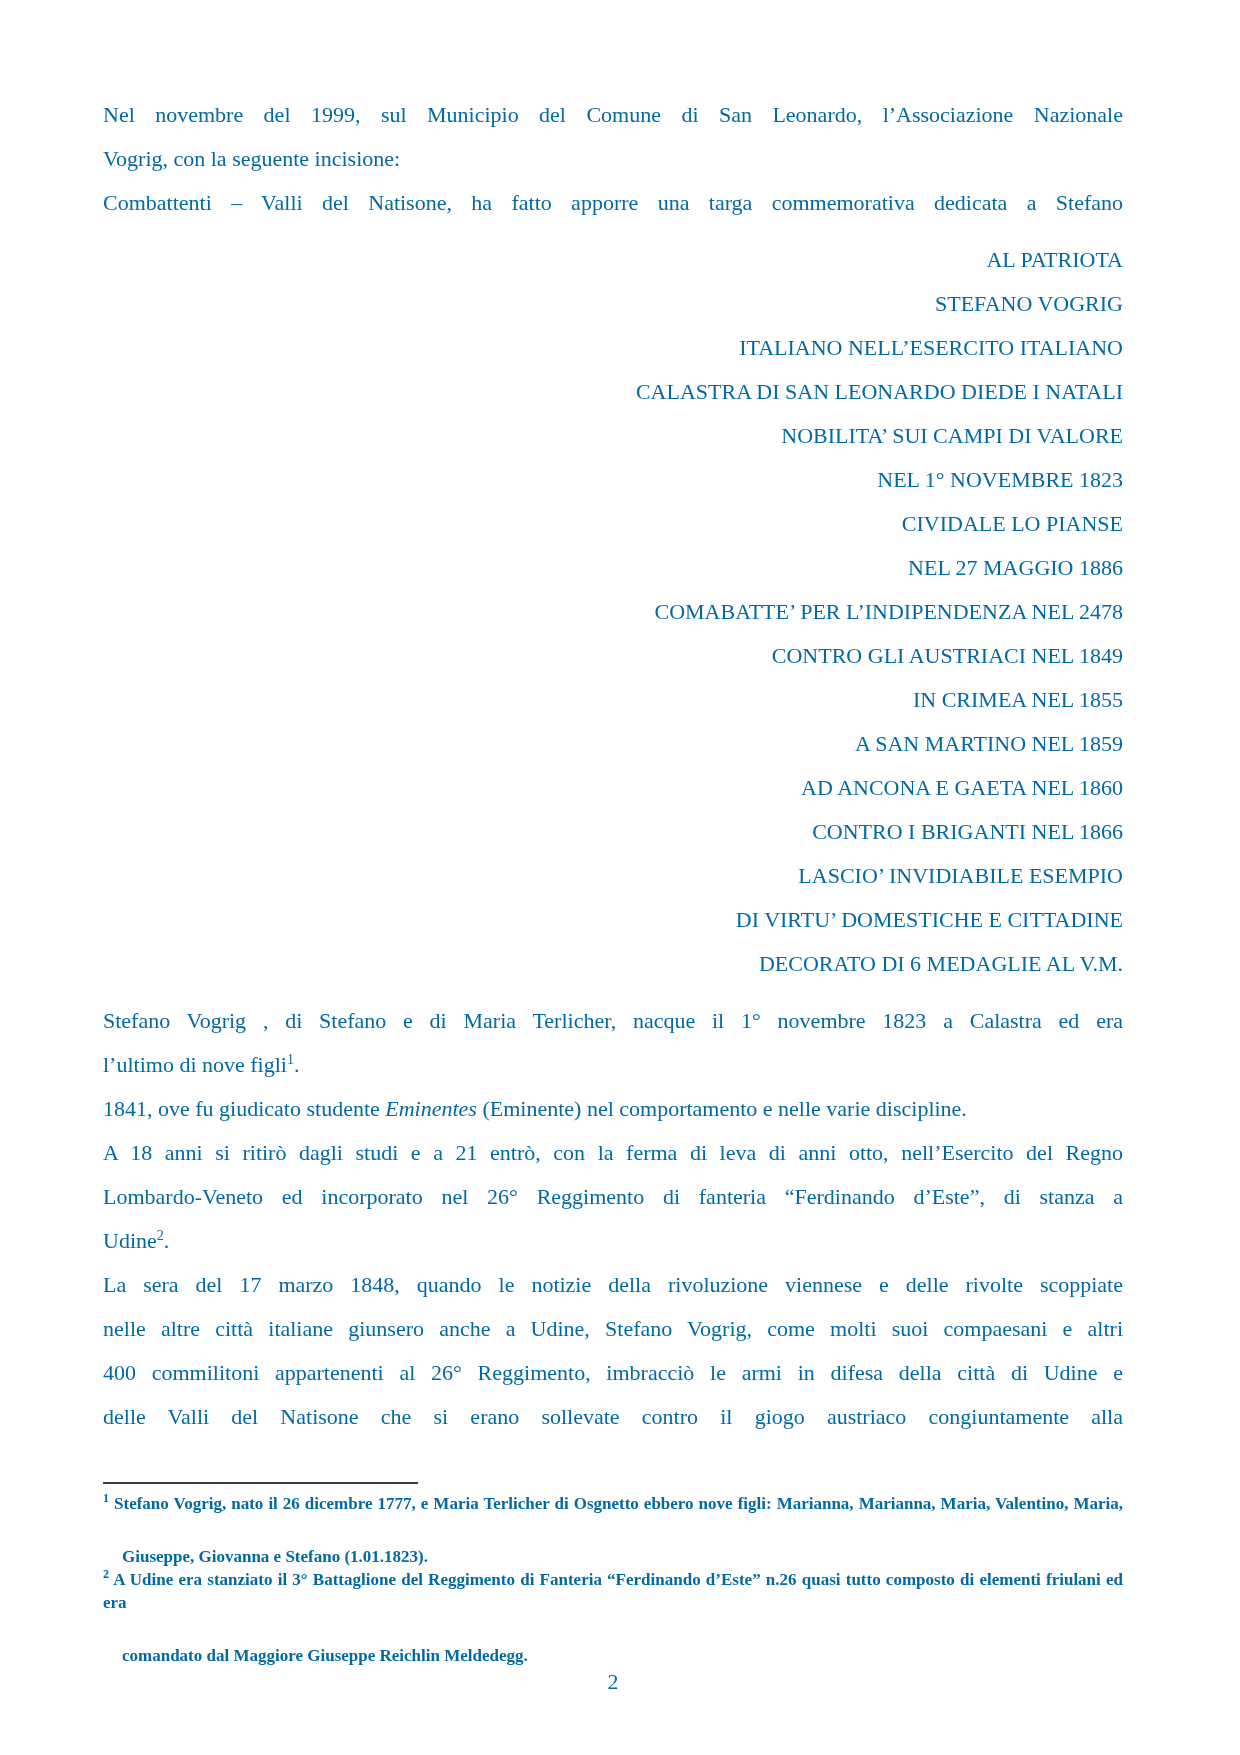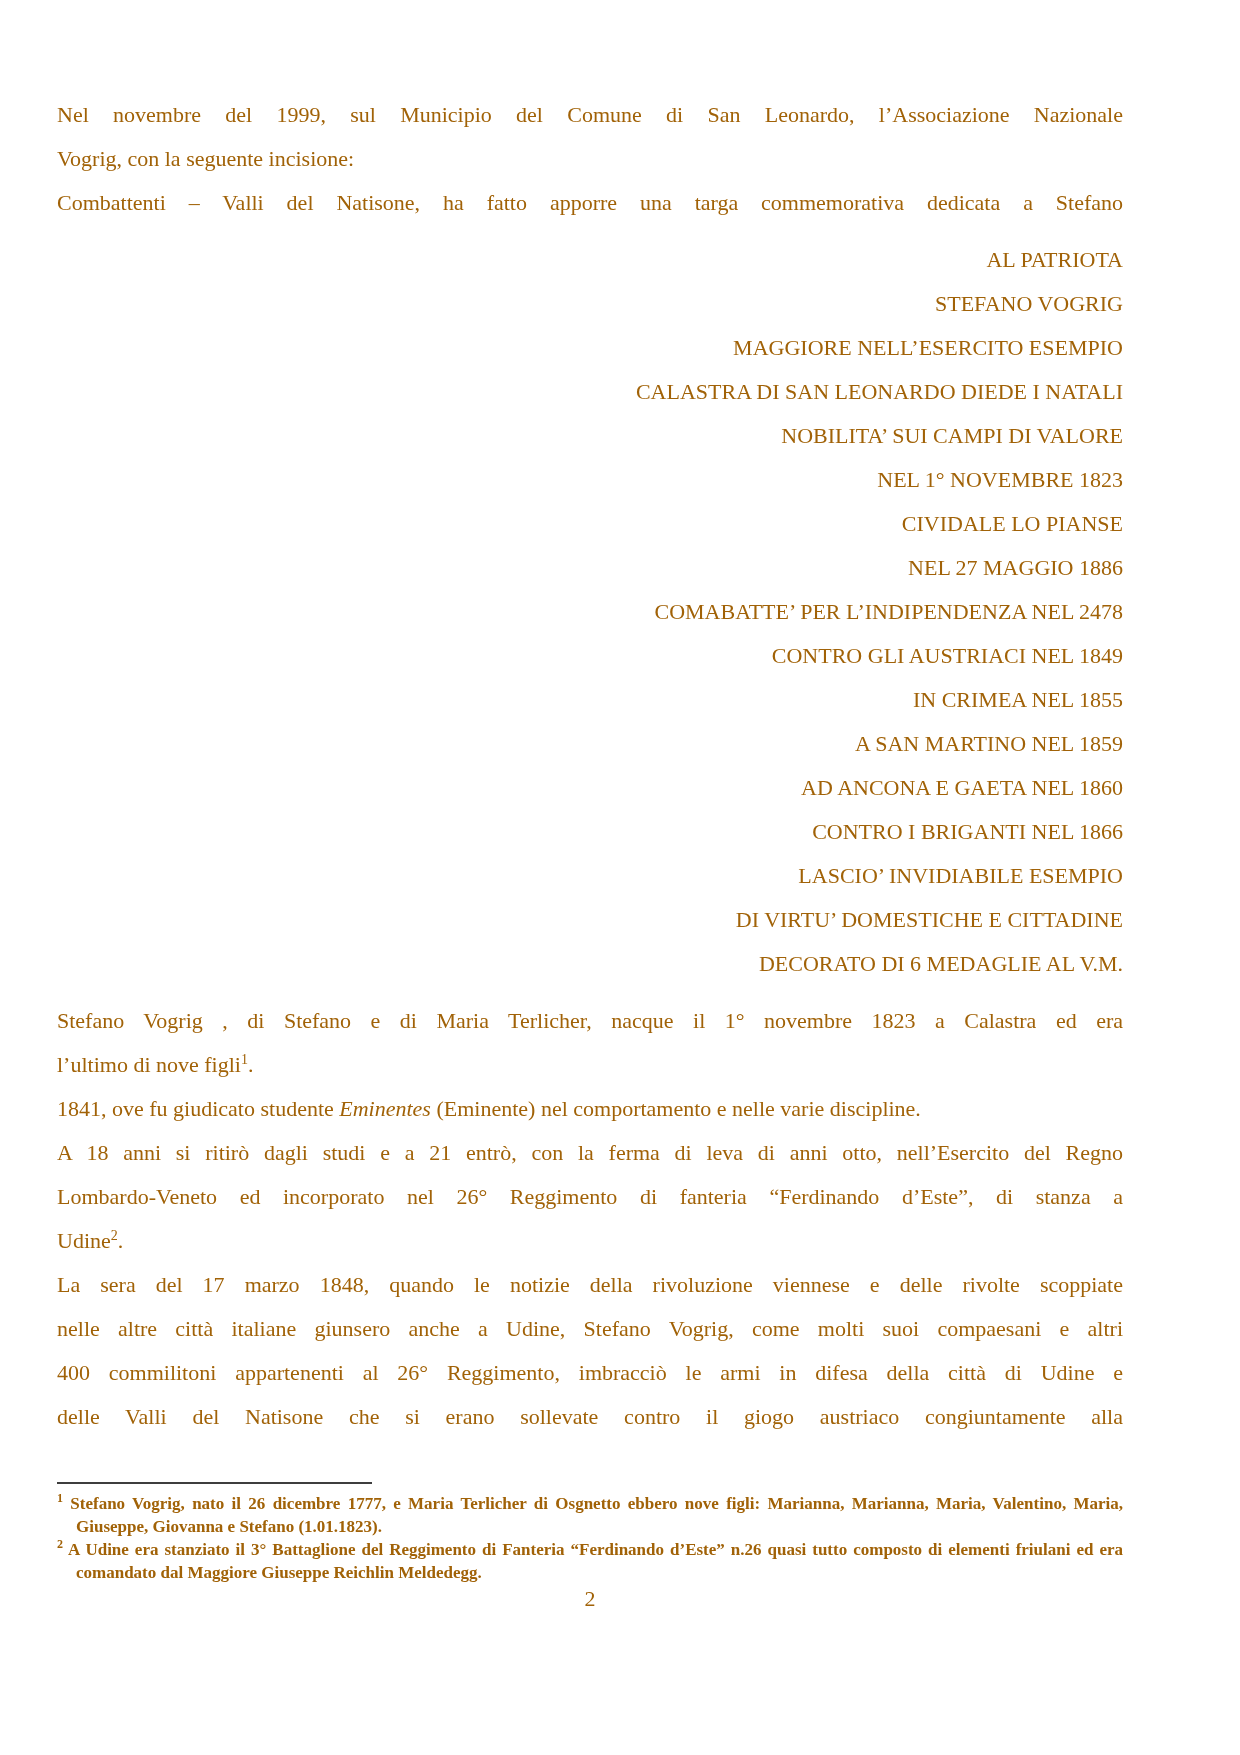--- a/index.html
+++ b/index.html
@@ -5,24 +5,24 @@
   html, body {
     margin: 0;
     padding: 0;
     background: #ffffff;
   }
   .page {
     position: relative;
     width: 1240px;
     height: 1755px;
     background: #ffffff;
-    color: #a16207;
+    color: #0369a1;
     font-family: "Liberation Serif", "DejaVu Serif", serif;
     box-sizing: border-box;
-    padding: 93px 117px 0 57px;
+    padding: 93px 117px 0 103px;
     overflow: hidden;
   }
   .line {
     font-size: 22px;
     line-height: 44px;
     white-space: normal;
   }
   
   .just {
     text-align: justify;
@@ -62,20 +62,21 @@
     font-size: 17px;
     line-height: 23px;
     font-weight: bold;
   }
   .fn-just {
     text-align: justify;
     text-align-last: justify;
   }
   .fn-indent {
     padding-left: 19px;
+    margin-top: 30px;
   }
   sup.fnmark {
     font-size: 12px;
     line-height: 0;
     vertical-align: super;
   }
   .page-number {
     text-align: center;
     font-size: 22px;
     line-height: 26px;
@@ -89,21 +90,21 @@
 
   <div>
     <div class="line just">Nel novembre del 1999, sul Municipio del Comune di San Leonardo, l’Associazione Nazionale</div>
     <div class="line last">Vogrig, con la seguente incisione:</div>
     <div class="line just">Combattenti – Valli del Natisone, ha fatto apporre una targa commemorativa dedicata a Stefano</div>
   </div>
 
   <div class="inscription">
     <div class="line iline">AL PATRIOTA</div>
     <div class="line iline">STEFANO VOGRIG</div>
-    <div class="line iline">MAGGIORE NELL’ESERCITO ESEMPIO</div>
+    <div class="line iline">ITALIANO NELL’ESERCITO ITALIANO</div>
     <div class="line iline">CALASTRA DI SAN LEONARDO DIEDE I NATALI</div>
     <div class="line iline">NOBILITA’ SUI CAMPI DI VALORE</div>
     <div class="line iline">NEL 1° NOVEMBRE 1823</div>
     <div class="line iline">CIVIDALE LO PIANSE</div>
     <div class="line iline">NEL 27 MAGGIO 1886</div>
     <div class="line iline">COMABATTE’ PER L’INDIPENDENZA NEL 2478</div>
     <div class="line iline">CONTRO GLI AUSTRIACI NEL 1849</div>
     <div class="line iline">IN CRIMEA NEL 1855</div>
     <div class="line iline">A SAN MARTINO NEL 1859</div>
     <div class="line iline">AD ANCONA E GAETA NEL 1860</div>

